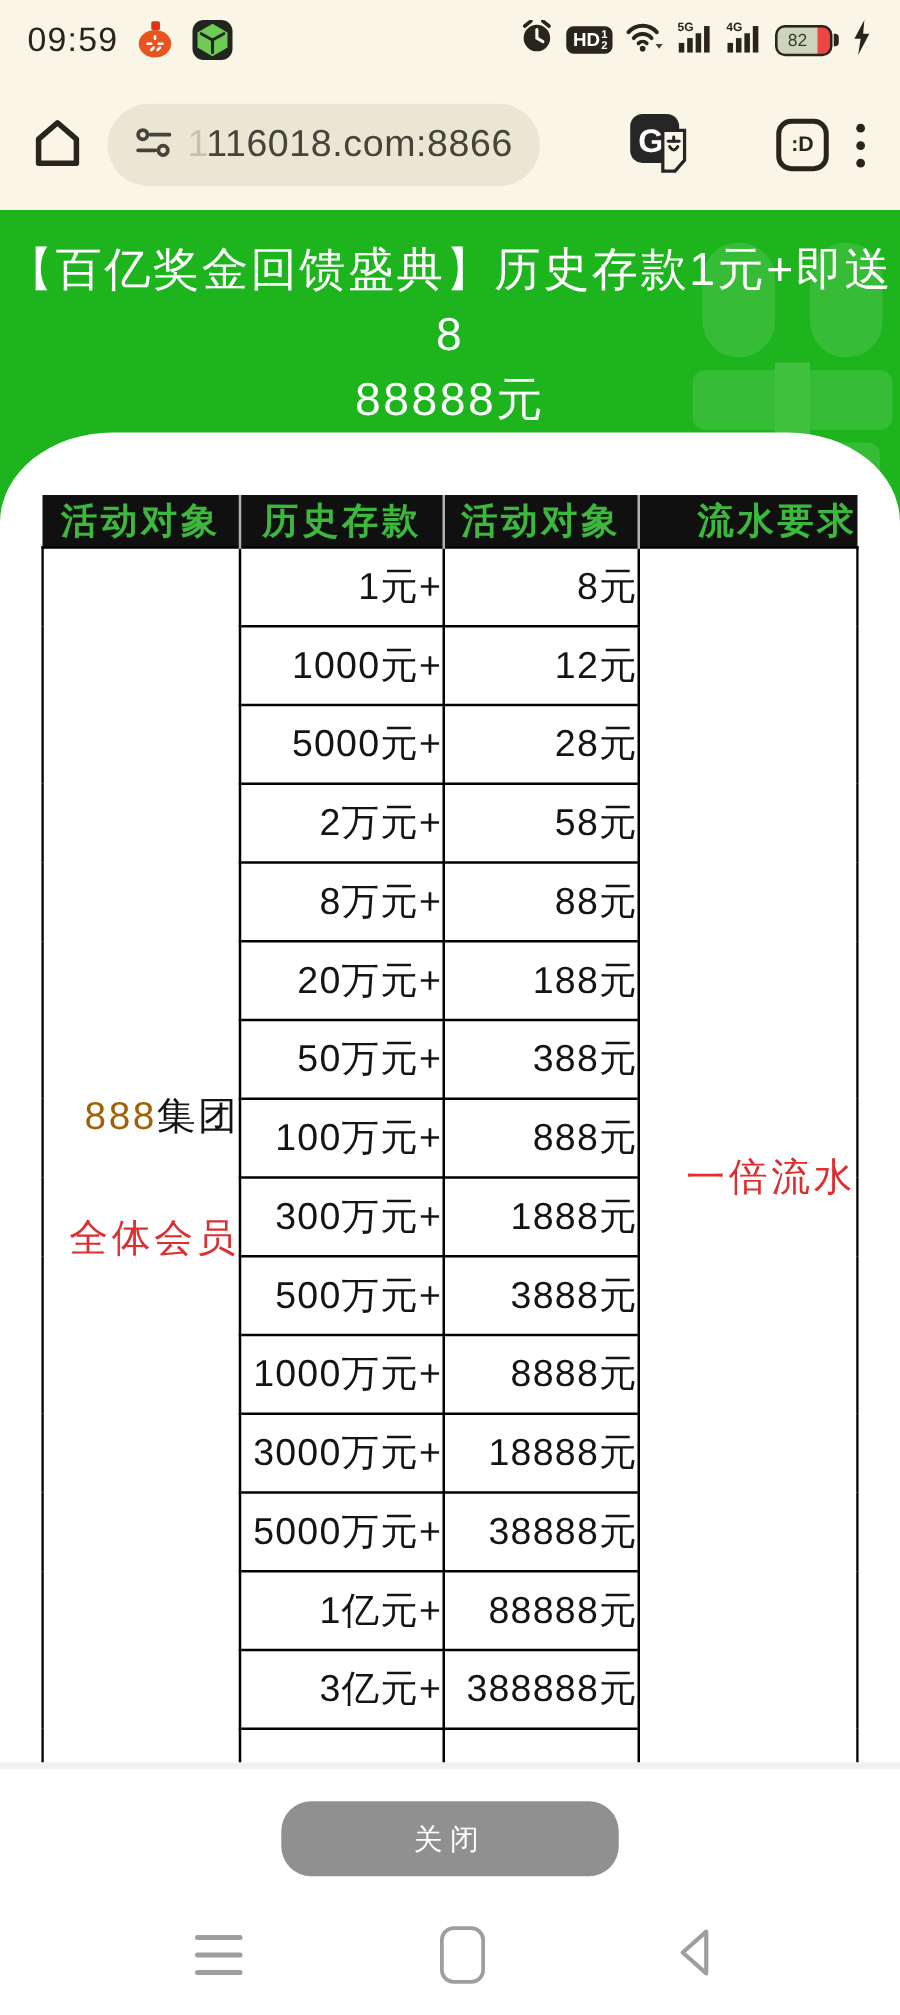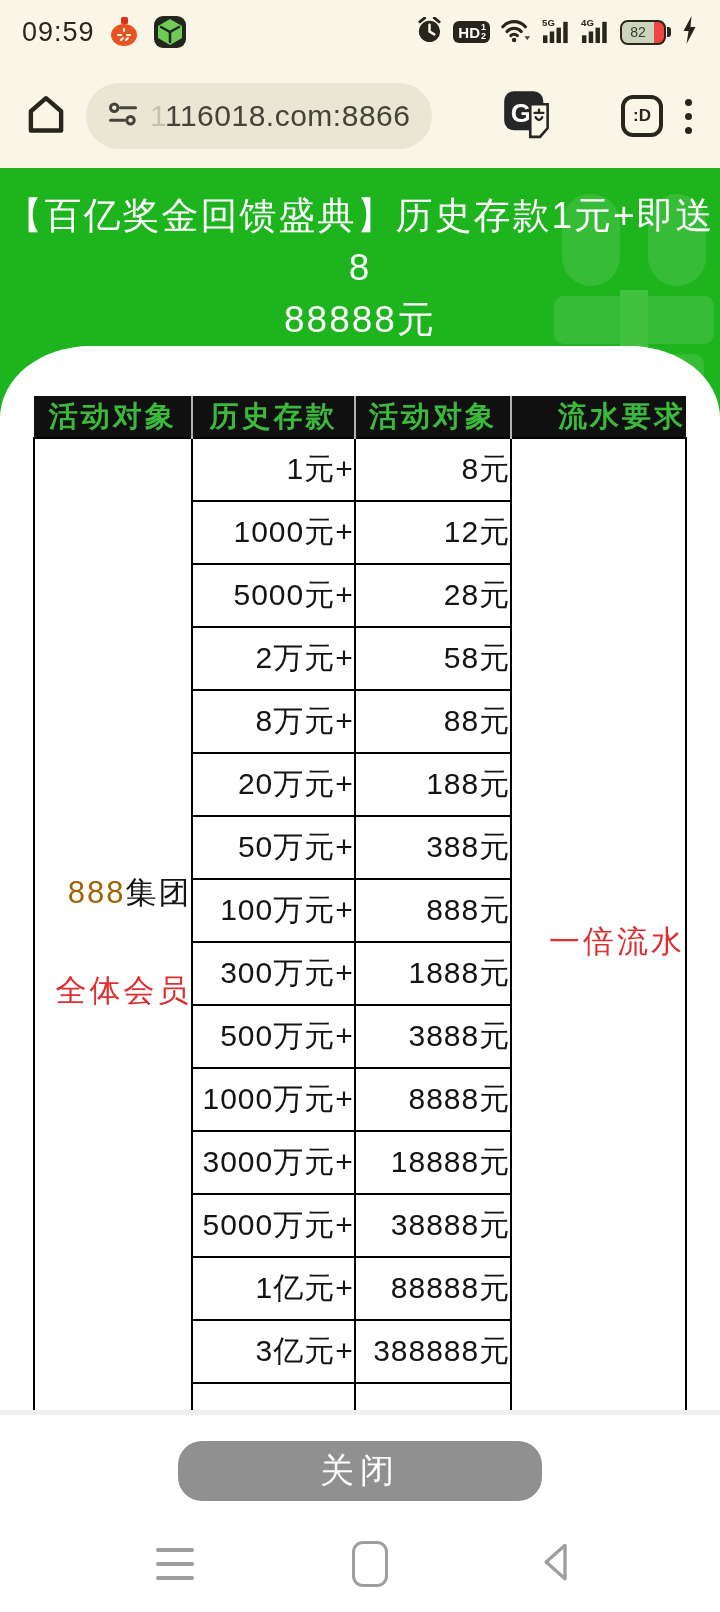--- a/index.html
+++ b/index.html
@@ -91,23 +91,23 @@
     font-size:30px; color:#141414; letter-spacing:1px; background:#fff;
   }
   .group-cell{ font-size:31px; }
   .group-brand{ margin-bottom:56px; letter-spacing:2px; }
   .brand-num{ color:#a16207; }
   .group-members{ color:#dd2f2f; letter-spacing:3px; }
   .turnover-cell{ color:#dd2f2f; font-size:31px; letter-spacing:3px; }
   
   .divider{ height:5px; background:#f0f0f0; }
   .close-btn{
-    width:364px; height:60px; margin:26px auto 0; background:#909090;
+    width:270px; height:60px; margin:26px auto 0; background:#909090;
     border-radius:24px; display:flex; align-items:center; justify-content:center;
-    color:#fff; font-size:34px; letter-spacing:6px; cursor:pointer;
+    color:#fff; font-size:23px; letter-spacing:6px; cursor:pointer;
   }
   .navbar{
     display:flex; justify-content:space-between; align-items:center;
     padding:0 150px; margin-top:40px;
   }
   .nav-burger{ display:flex; flex-direction:column; gap:10px; padding:6px; }
   .nav-burger i{ width:38px; height:4px; background:#9e9e9e; border-radius:2px; }
   .nav-home{ width:36px; height:46px; border:3.5px solid #9e9e9e; border-radius:11px; }
 </style>
 </head>

